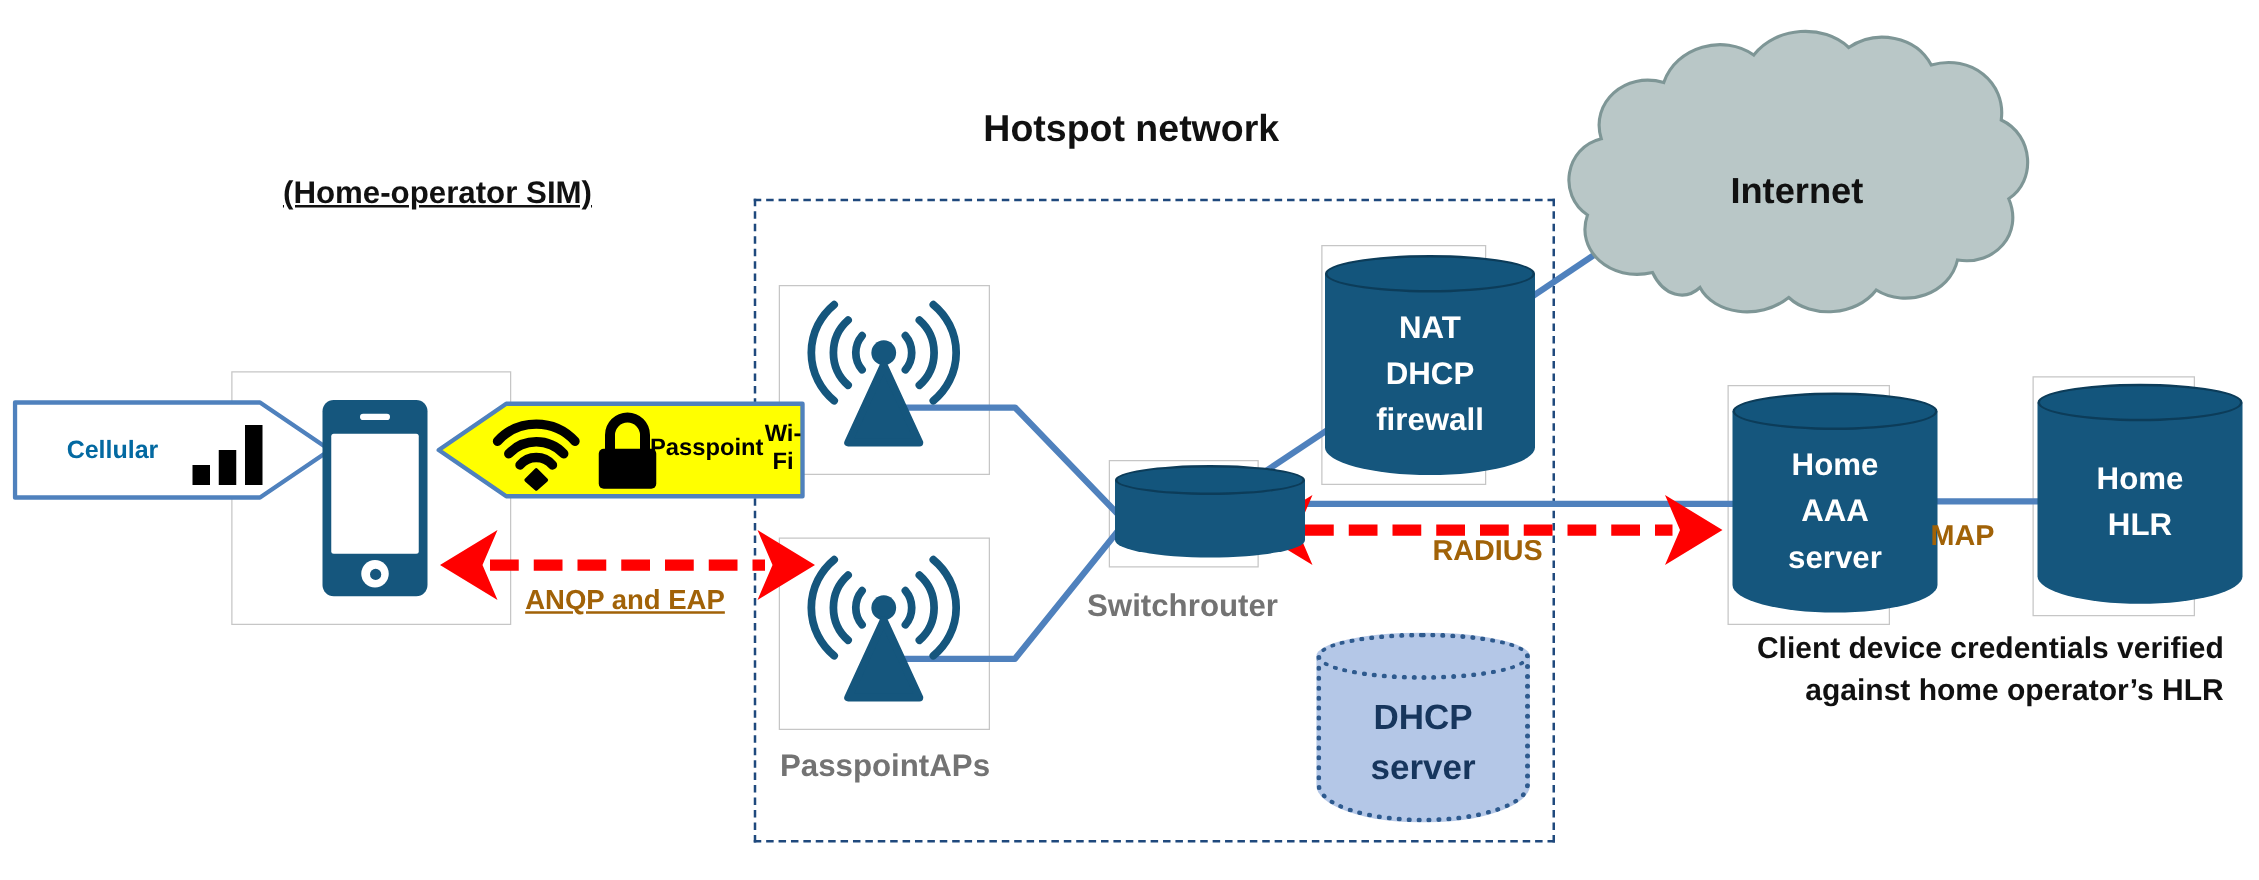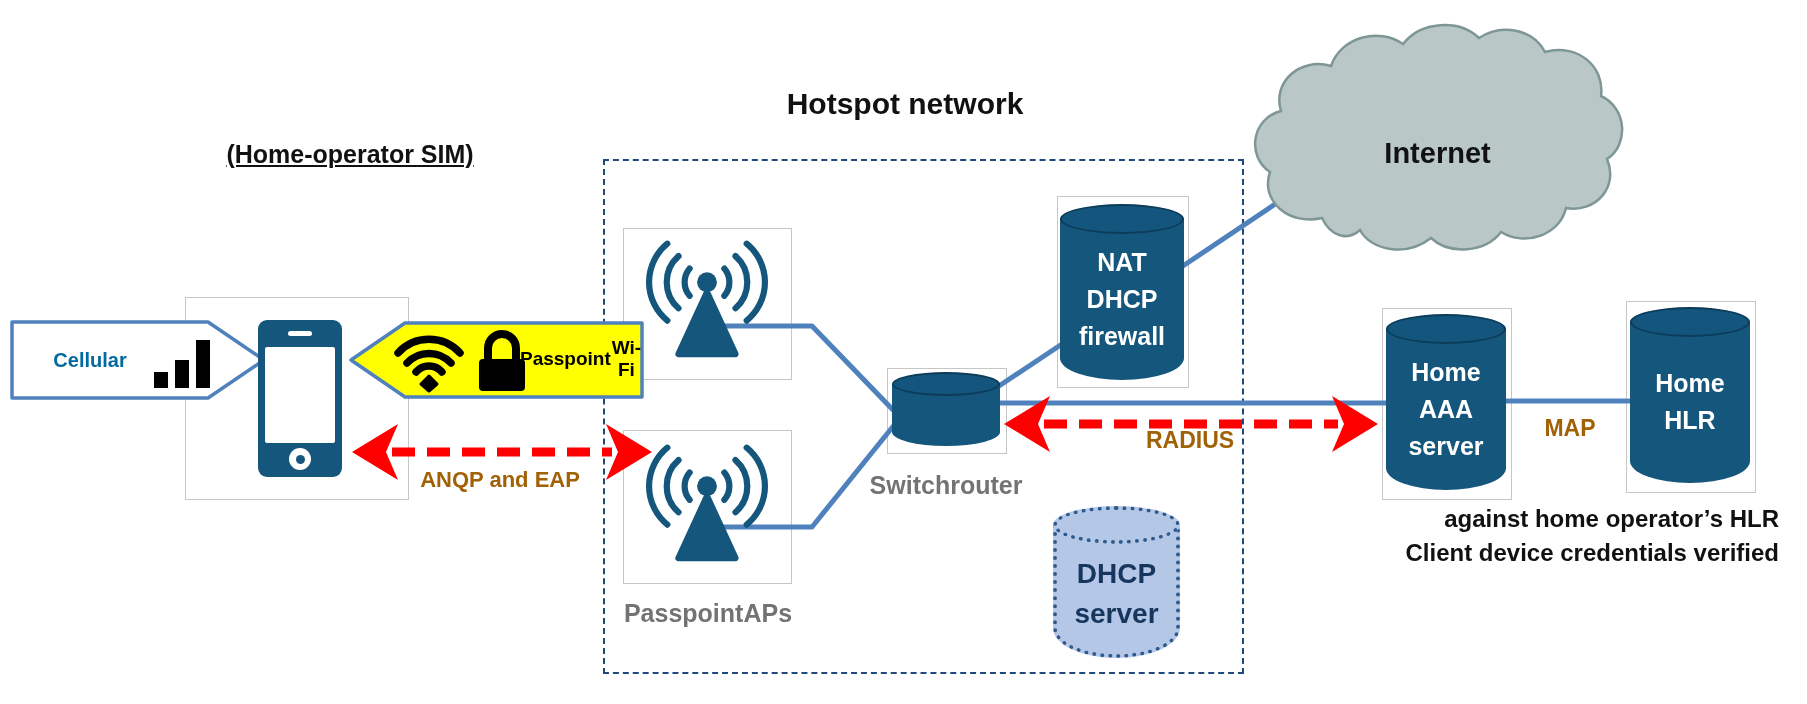--- a/index.html
+++ b/index.html
@@ -25,21 +25,21 @@
   
   #wires { left:0; top:0; z-index:3; }
 
   
   .layer4 { z-index:4; }
   .layer5 { z-index:5; }
   .layer6 { z-index:6; }
   .layer7 { z-index:7; }
 
   
-  .cyl { position:absolute; }
+  .cyl { position:absolute;padding-left:44px; }
   .cyl .cyl-top {
     position:absolute; left:0; right:0; top:0; height:30px;
     border-radius:50%; background:#13557c; border:2px solid #0c3c59;
     box-sizing:border-box; z-index:2;
   }
   .cyl .cyl-body {
     position:absolute; left:0; right:0; top:15px; bottom:0;
     background:#15567d; border-radius:0 0 50% 50% / 0 0 22px 22px; z-index:1;
   }
   .cyl .cyl-label {
@@ -246,22 +246,22 @@
 
   <div class="abs center col node-label layer6" style="left:608px; top:580px; width:200px; height:66px; z-index:6;">
     <span>Passpoint</span>
     <span>APs</span>
   </div>
   <div class="abs center col node-label layer6" style="left:877px; top:452px; width:138px; height:66px; z-index:6;">
     <span>Switch</span>
     <span>router</span>
   </div>
 
-  <div class="abs center red-label layer6" style="left:385px; top:466px; width:230px; height:28px; font-size:22px; z-index:6;">ANQP and EAP</div>
+  <div class="abs center red-label layer6" style="left:385px; top:466px; width:230px; height:28px; font-size:22px; z-index:6;text-decoration:underline;">ANQP and EAP</div>
   <div class="abs center red-label layer6" style="left:1128px; top:426px; width:124px; height:28px; font-size:23px; z-index:6;">RADIUS</div>
   <div class="abs center red-label layer6" style="left:1534px; top:414px; width:72px; height:28px; font-size:23px; z-index:6;">MAP</div>
 
   <div class="abs caption layer6" style="left:1337px; top:502px; width:442px; z-index:6;">
+    <div>Client device credentials verified</div>
     <div>against home operator’s HLR</div>
-    <div>Client device credentials verified</div>
   </div>
 
 </div>
 
 </body></html>

